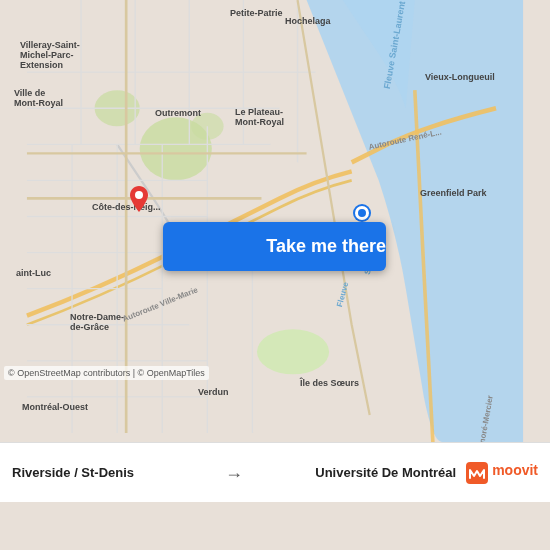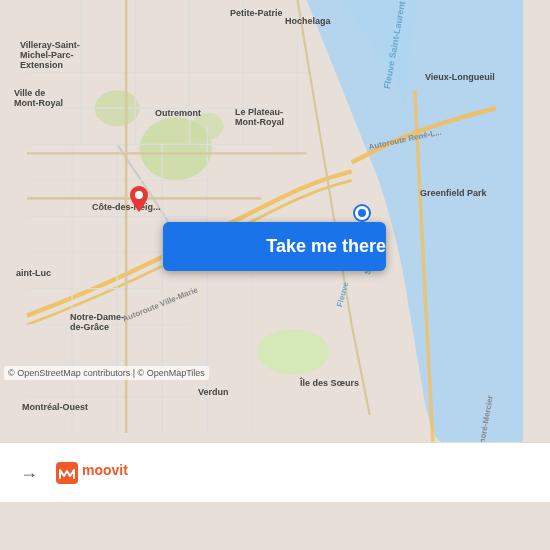--- a/index.html
+++ b/index.html
@@ -204,21 +204,23 @@
   <button id="take-me-there-btn">
     <span>Take me there</span>
   </button>
 
   <div id="attribution">
     <span>© OpenStreetMap contributors | © OpenMapTiles</span>
   </div>
 </div>
 
 <div id="bottom-bar">
+  <span class="route-origin">Riverside / St-Denis</span>
   <span class="arrow-icon">→</span>
+  <span class="route-dest">Université De Montréal</span>
   <div id="moovit-logo">
 
     <svg width="22" height="22" viewBox="0 0 22 22">
       <rect width="22" height="22" rx="4" fill="#f05a28"></rect>
       <path d="M4 16 L4 8 L8 14 L11 9 L14 14 L18 8 L18 16" stroke="white" stroke-width="2" fill="none" stroke-linejoin="round" stroke-linecap="round"></path>
     </svg>
     <span class="moovit-text">moovit</span>
   </div>
 </div>
 

